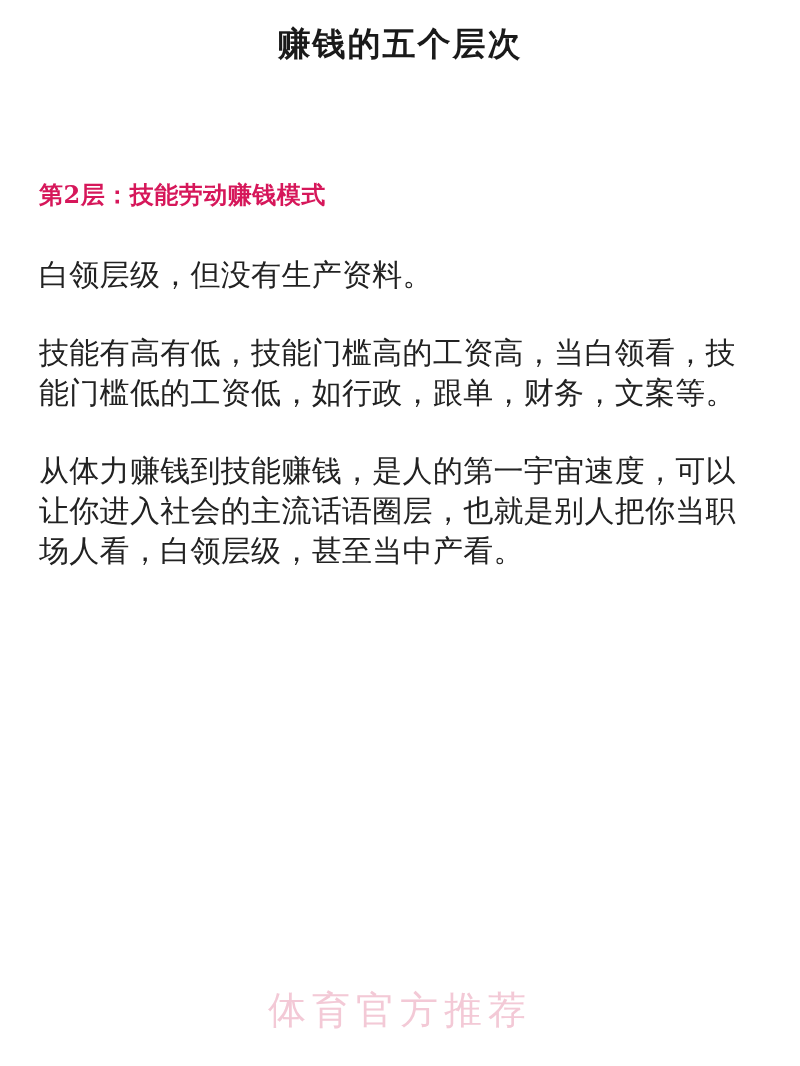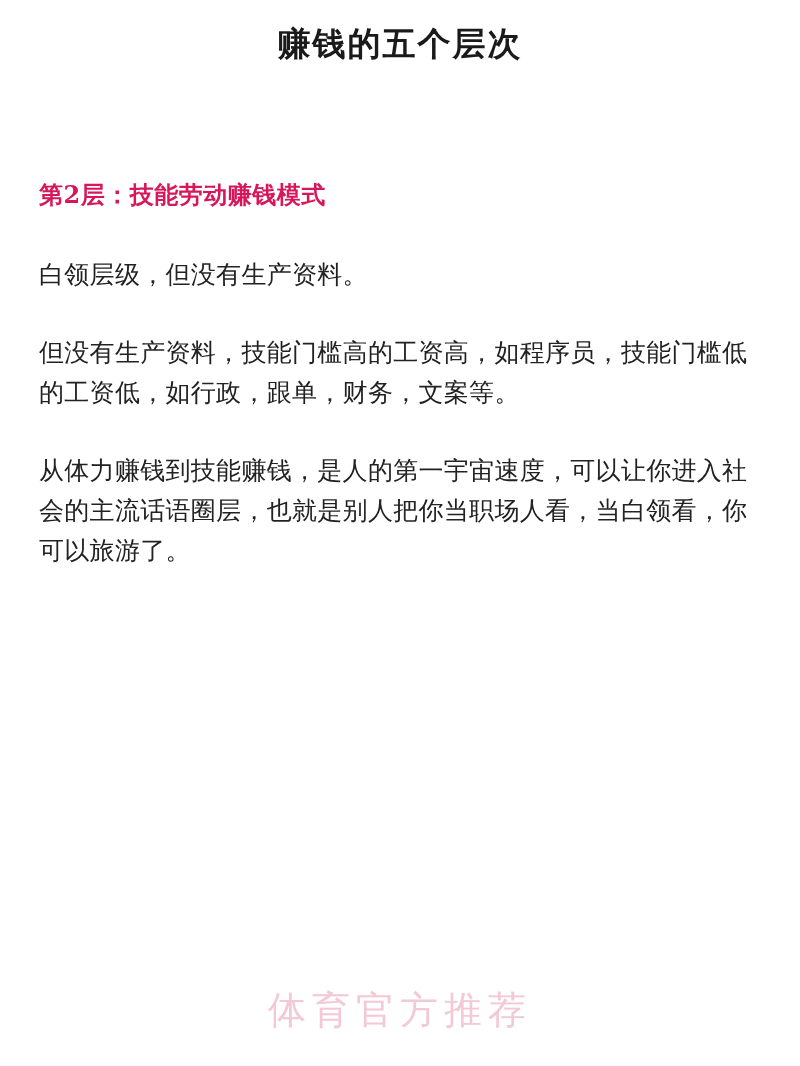--- a/index.html
+++ b/index.html
@@ -36,21 +36,21 @@
   }
   .section-heading {
     color: #d6175a;
     font-size: 24px;
     font-weight: bold;
     letter-spacing: 0.5px;
     margin: 0 0 44px 0;
     font-family: "DejaVu Serif", "Liberation Serif", serif;
   }
   .para {
-    font-size: 25px;
+    font-size: 30px;
     line-height: 40px;
     color: #222222;
     margin: 12px 0 38px 0;
     text-align: left;
     letter-spacing: 0.3px;
     font-family: "DejaVu Serif", "Liberation Serif", serif;
   }
   .para:last-child {
     margin-bottom: 0;
   }
@@ -70,19 +70,19 @@
 <body>
 
 <div class="page">
 
   <div class="doc-title">赚钱的五个层次</div>
 
   <div class="content">
     <h2 class="section-heading">第2层：技能劳动赚钱模式</h2>
 
     <p class="para">白领层级，但没有生产资料。</p>
-    <p class="para">但没有生产资料，技能门槛高的工资高，如程序员，技能门槛低的工资低，如行政，跟单，财务，文案等。</p>
-    <p class="para">从体力赚钱到技能赚钱，是人的第一宇宙速度，可以让你进入社会的主流话语圈层，也就是别人把你当职场人看，当白领看，你可以旅游了。</p>
+    <p class="para">技能有高有低，技能门槛高的工资高，当白领看，技能门槛低的工资低，如行政，跟单，财务，文案等。</p>
+    <p class="para">从体力赚钱到技能赚钱，是人的第一宇宙速度，可以让你进入社会的主流话语圈层，也就是别人把你当职场人看，白领层级，甚至当中产看。</p>
   </div>
 
   <div class="watermark">体育官方推荐</div>
 
 </div>
 
 </body></html>

